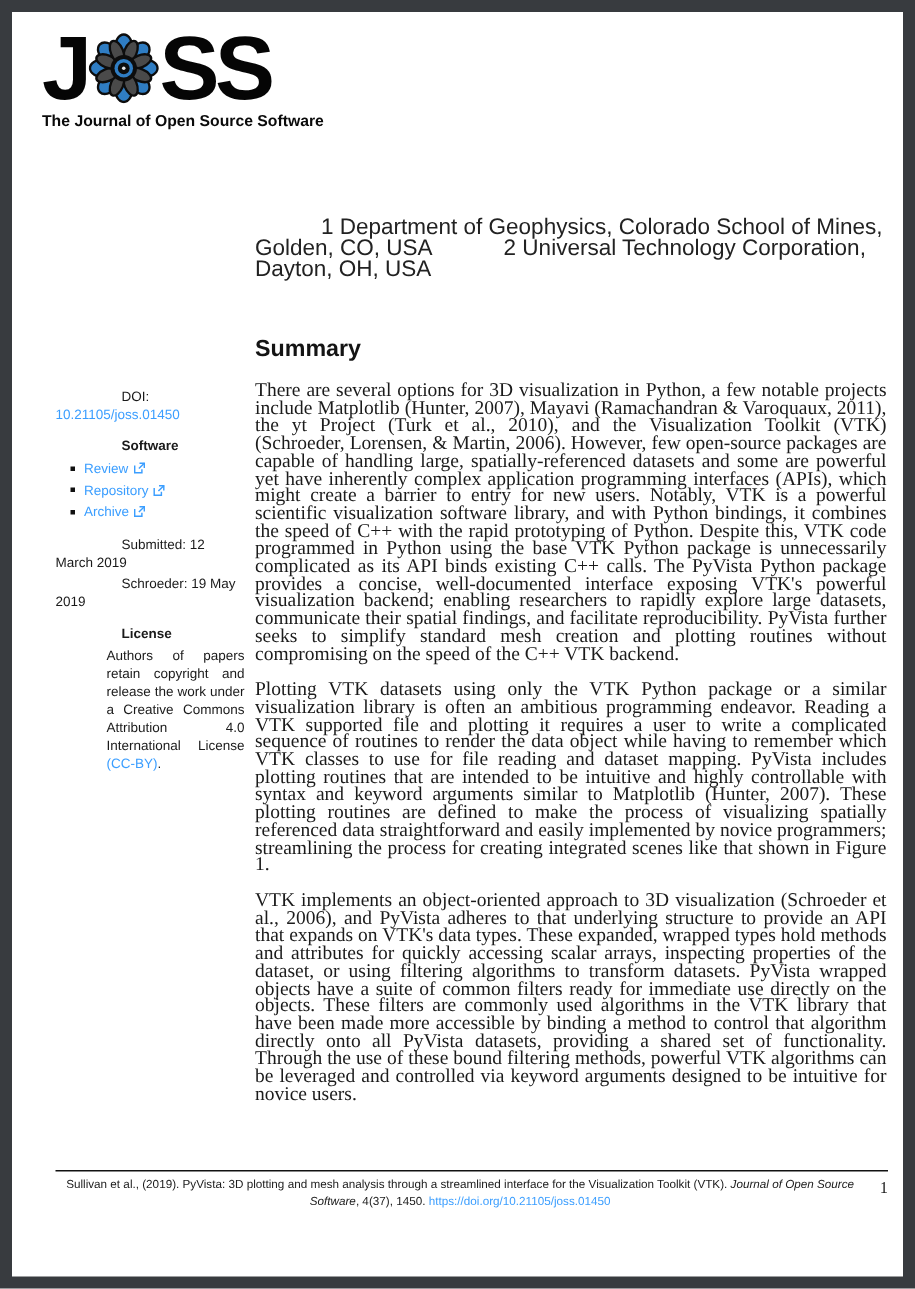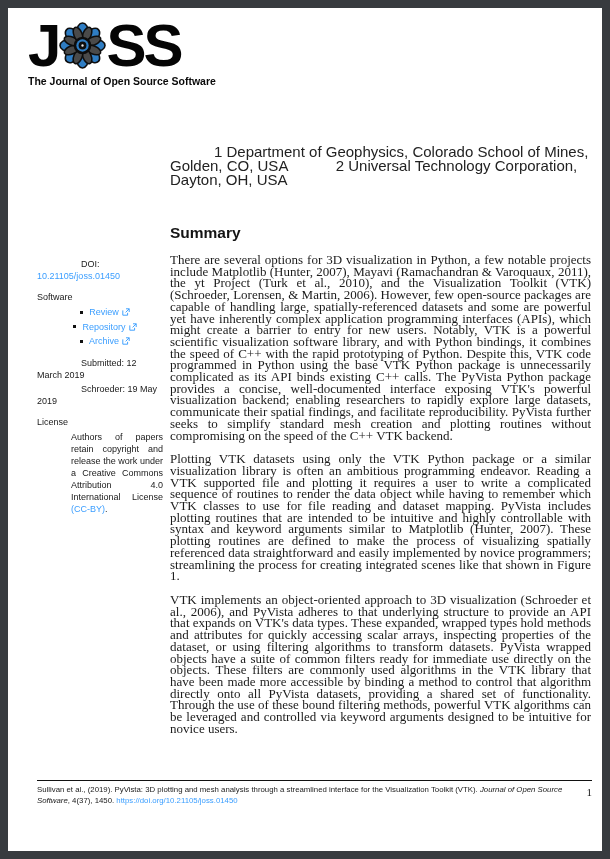--- a/index.html
+++ b/index.html
@@ -27,23 +27,23 @@
     width:126px;margin-left:29px;padding-top:171px;flex:none;
     font-size:9px;line-height:12px;color:#1a1a1a;
   }
   .main{
     width:421px;margin-left:7px;padding-top:58px;flex:none;
   }
   a{color:#3b9eff;text-decoration:none;}
   .b{font-weight:normal;padding-left:44px;}
   
   .side-row{margin-bottom:2px;}
-  .side-label{font-weight:normal;margin-top:9px;margin-bottom:3px;}
+  .side-label{font-weight:bold;margin-top:9px;margin-bottom:3px;margin-left:44px;}
   .side-list{list-style:none;margin:0 0 0 10px;padding:0;}
-  .side-list li{margin:2.5px 0;display:flex;align-items:center;justify-content:center;}
+  .side-list li{margin:2.5px 0;display:flex;align-items:center;}
   .side-list li::before{
     content:"";display:inline-block;width:3px;height:3px;background:#111;
     margin-right:6px;flex:none;
   }
   .ext-icon{margin-left:3px;flex:none;}
   .meta-block{margin-top:10px;}
   .license-text{margin-top:2px;text-align:justify;line-height:12px;margin-left:34px;}
   
   .title{
     font-size:17.5px;line-height:29px;color:#141414;font-weight:normal;margin:0 0 14px 0;
@@ -53,21 +53,21 @@
   .affiliations{font-size:15px;line-height:14px;color:#222;margin:0;}
   .section-heading{font-size:15.5px;font-weight:bold;color:#141414;margin:37px 0 0 0;}
   .body-text p{
     font-family:"Liberation Serif",serif;font-size:13px;line-height:11.7px;
     text-align:justify;color:#1b1b1b;margin:12px 0 0 0;
   }
   
   .footer{
     position:absolute;left:29px;top:772px;width:555px;
     border-top:1px solid #111;padding-top:4px;
-    display:flex;align-items:flex-start;
+    display:flex;align-items:flex-start;text-align:center;
   }
   .footer-text{flex:1;font-size:7.8px;line-height:10.5px;color:#1a1a1a;padding-right:10px;}
   .footer-text em{font-style:italic;}
   .footer-pagenum{font-family:"Liberation Serif",serif;font-size:11px;flex:none;margin-top:1px;}
 </style>
 </head>
 <body>
 
 <div class="page">
 

